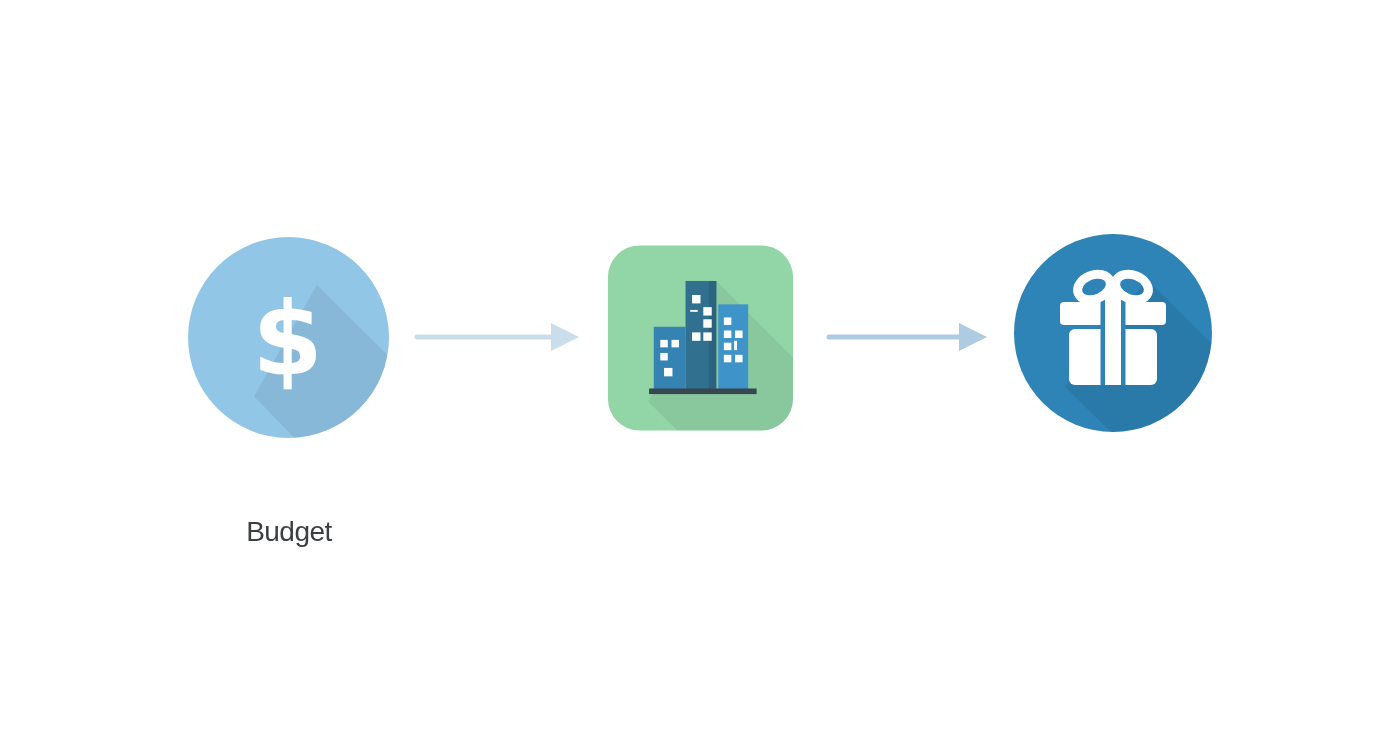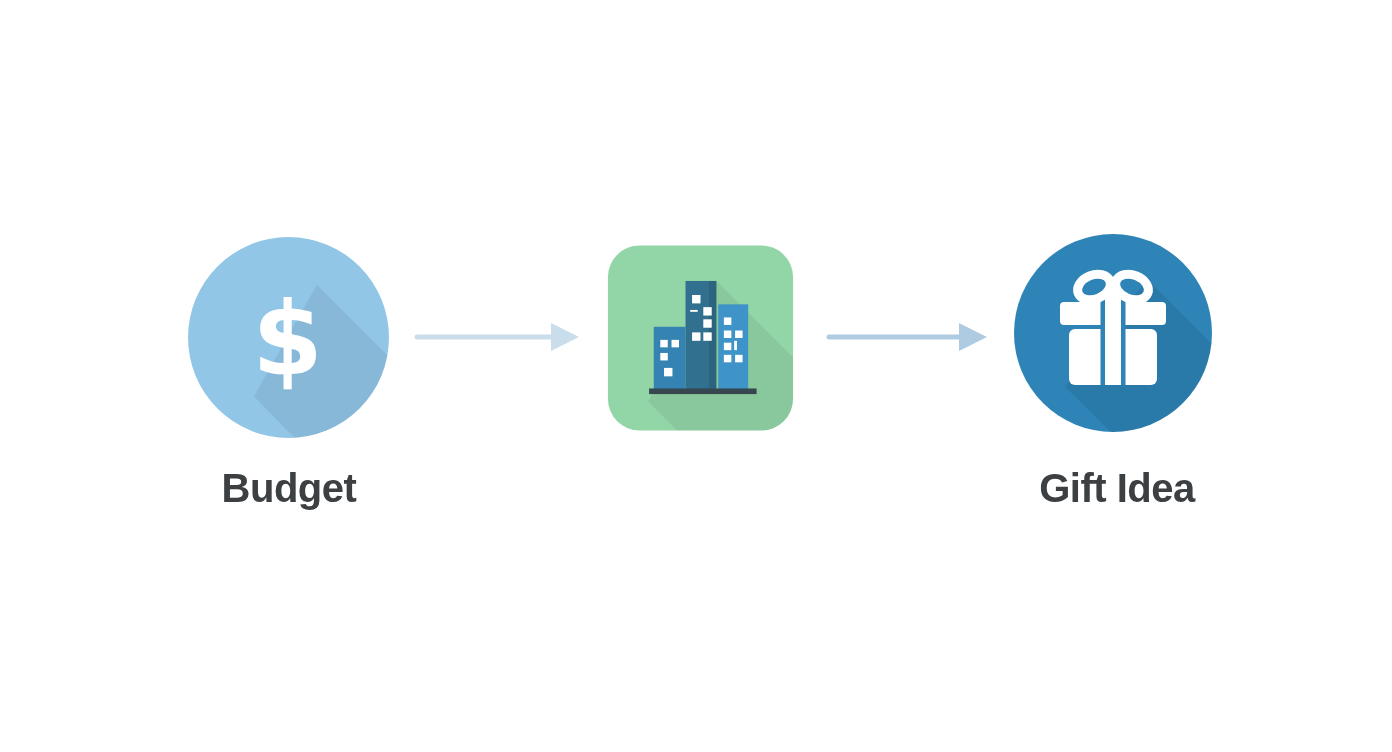--- a/index.html
+++ b/index.html
@@ -20,25 +20,26 @@
   }
   .icon-wrap svg {
     display: block;
     width: 100%;
     height: 100%;
   }
   .step-label {
     position: absolute;
     width: 260px;
     text-align: center;
-    font-size: 40px;
-    font-weight: 700;
+    font-size: 28px;
+    font-weight: 400;
     letter-spacing: -0.5px;
     color: #3C4043;
     line-height: 44px;
+    margin-top: 44px;
   }
   .arrow {
     position: absolute;
   }
   
   #icon-budget   { left: 187px;  top: 236px; width: 203px; height: 203px; }
   #icon-culture  { left: 607px;  top: 243px; width: 187px; height: 190px; }
   #icon-gift     { left: 1013px; top: 233px; width: 200px; height: 200px; }
   #label-budget  { left: 159px;  top: 466px; }
   #label-culture { left: 571px;  top: 466px; }
@@ -140,15 +141,14 @@
           <rect x="108" y="69" width="4.5" height="83" fill="#2E84B6"></rect>
 
           <rect x="92" y="58" width="16" height="94" fill="#ffffff"></rect>
 
           <ellipse cx="81" cy="54" rx="17" ry="12" fill="none" stroke="#ffffff" stroke-width="9" transform="rotate(-22 81 54)"></ellipse>
           <ellipse cx="119" cy="54" rx="17" ry="12" fill="none" stroke="#ffffff" stroke-width="9" transform="rotate(22 119 54)"></ellipse>
         </g>
       </g>
     </svg>
   </div>
-  <div class="step-label" id="label-gift">Gift Idea</div>
 
 </div>
 
 </body></html>

